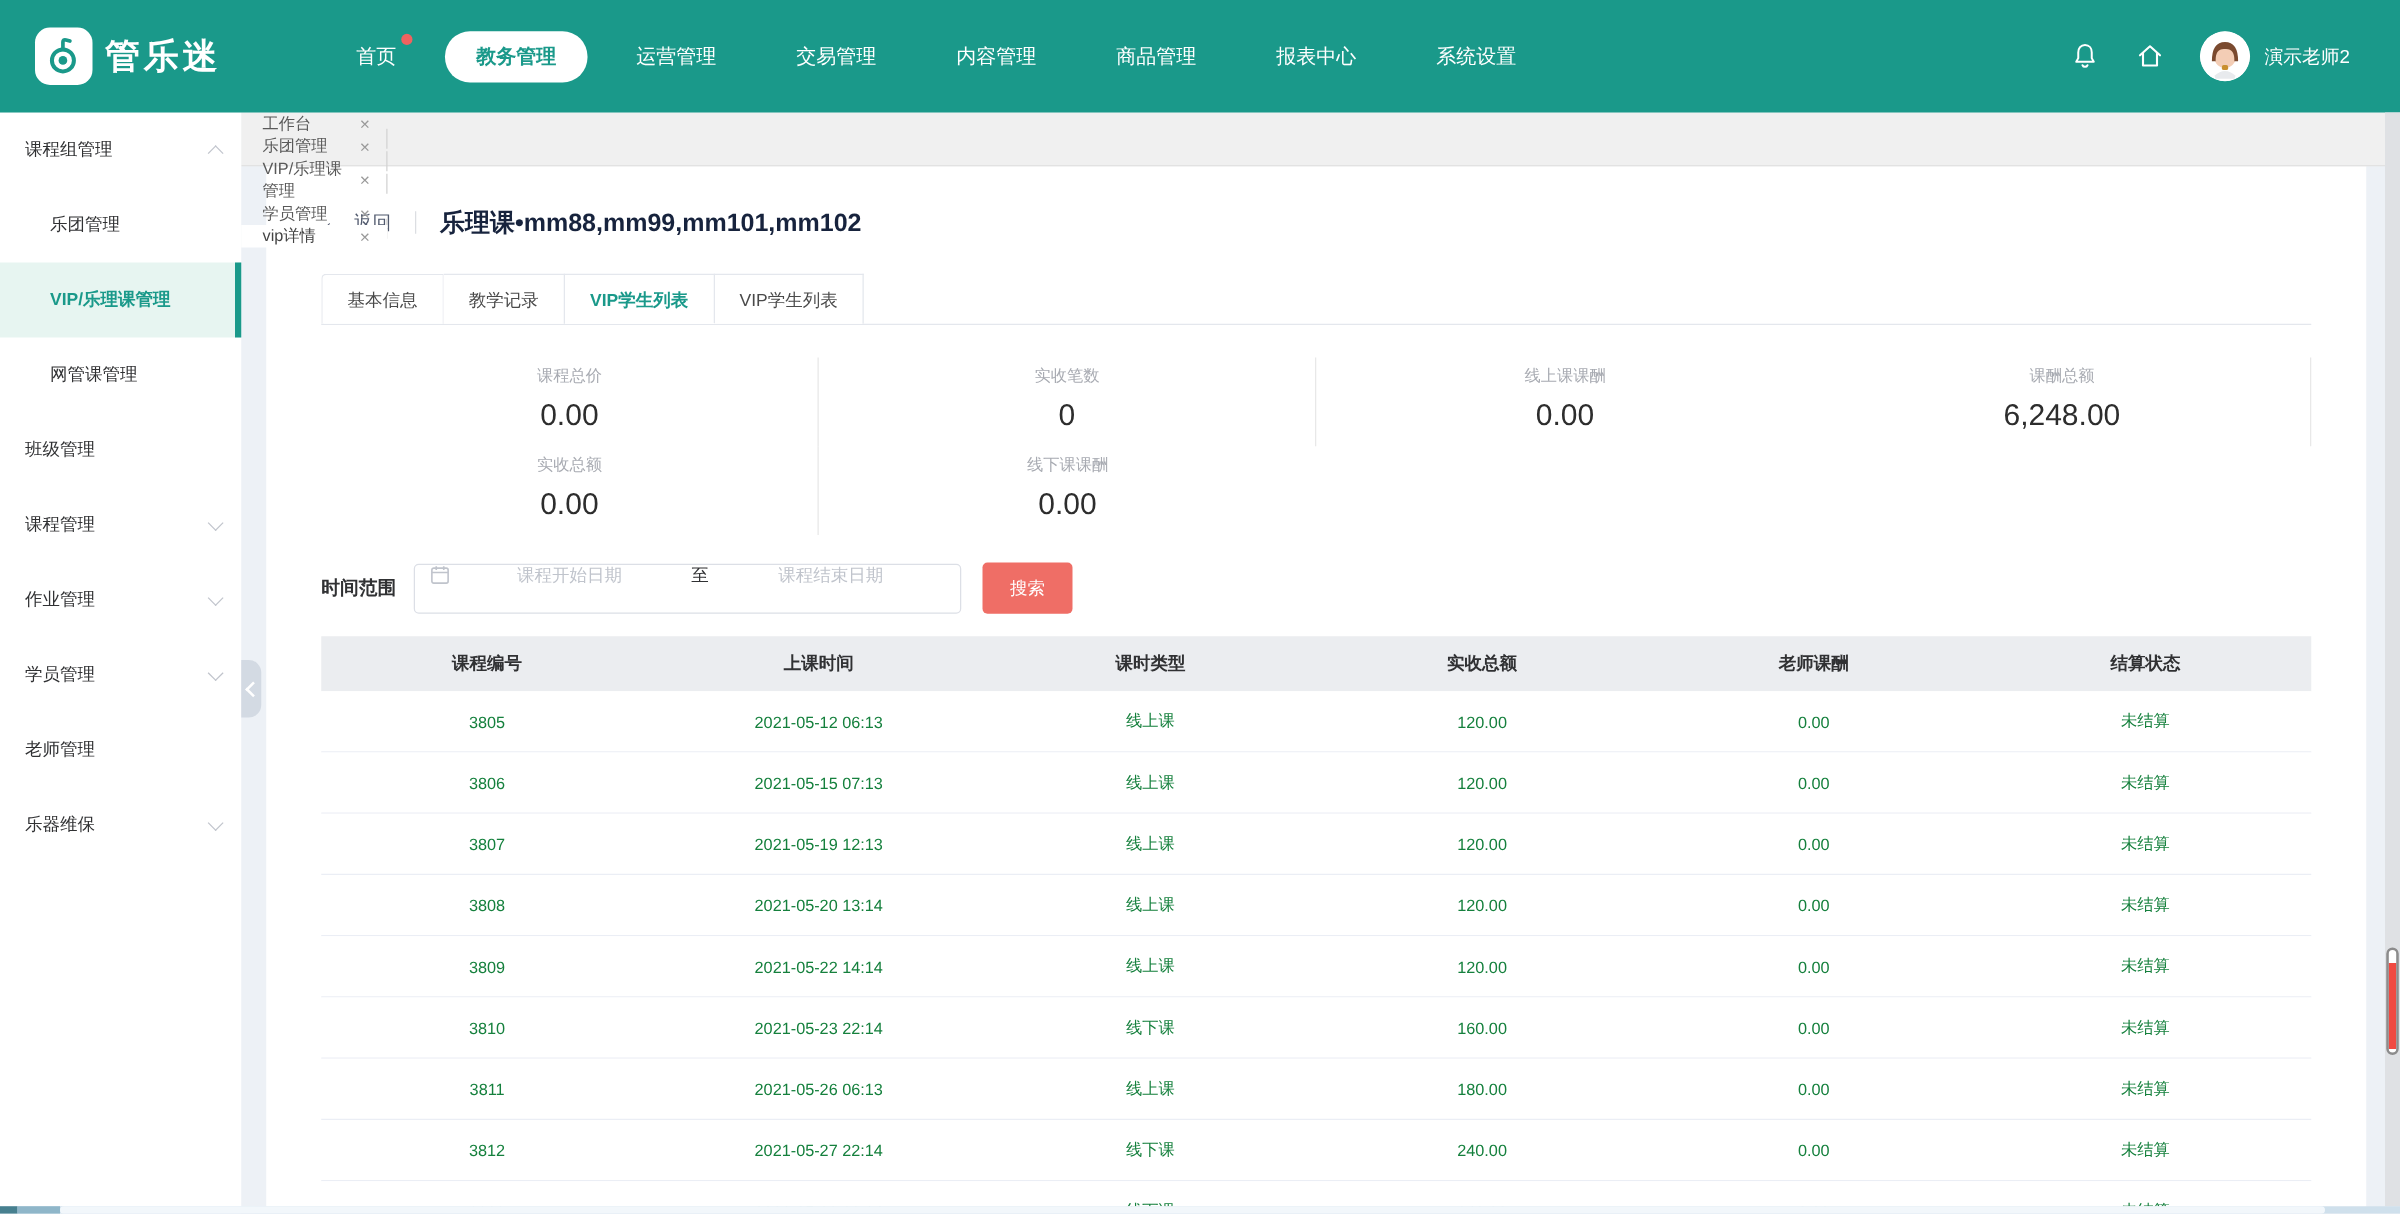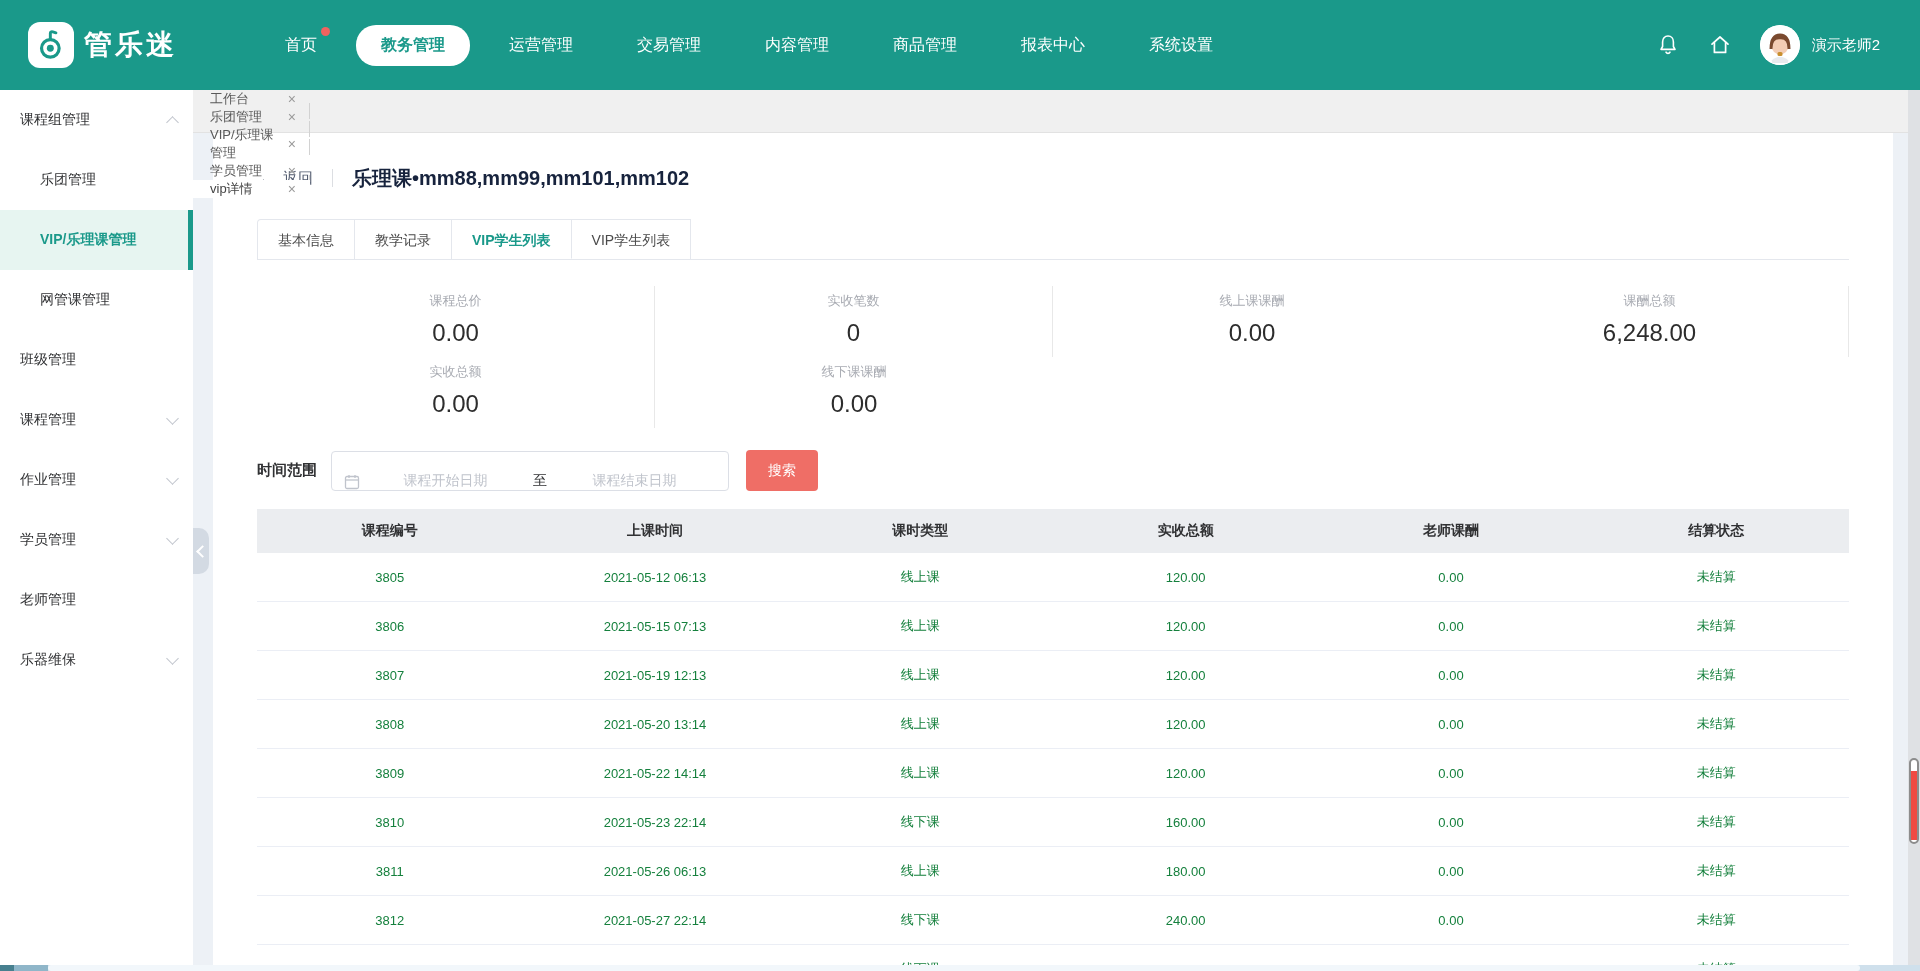--- a/index.html
+++ b/index.html
@@ -59,21 +59,21 @@
   .d-tab.active{color:#1a998a;font-weight:bold;border-bottom:1px solid #fff;margin-bottom:-1px;}
 
   .stats{display:grid;grid-template-columns:1fr 1fr 1fr 1fr;margin:26px 44px 0 44px;}
   .stat-cell{text-align:center;padding:6px 0 10px 0;border-right:1px solid #e8e8e8;}
   .stat-cell:nth-child(3n){border-right:none;}
   .stat-label{font-size:13px;color:#a8abb2;}
   .stat-value{font-size:24px;color:#2d2d2d;margin-top:9px;}
 
   .filter-row{display:flex;align-items:center;margin:22px 44px 0 44px;}
   .filter-label{font-size:15px;font-weight:bold;color:#303133;margin-right:14px;}
-  .date-input{width:398px;height:40px;border:1px solid #dcdfe6;border-radius:4px;display:flex;align-items:flex-end;padding:0 12px;box-sizing:border-box;background:#fff;cursor:text;}
+  .date-input{width:438px;height:40px;border:1px solid #dcdfe6;border-radius:4px;display:flex;align-items:flex-start;padding:0 12px;box-sizing:border-box;background:#fff;cursor:text;}
   .cal-icon{display:flex;align-items:center;margin-right:4px;}
   .dr-part{flex:1;text-align:center;font-size:14px;color:#c0c4cc;}
   .dr-sep{font-size:14px;color:#303133;padding:0 6px;}
   .search-btn{margin-left:17px;width:72px;height:41px;background:#ef6e66;color:#fff;border:none;border-radius:4px;font-size:14px;cursor:pointer;font-family:inherit;}
 
   .table{margin:18px 44px 0 44px;}
   .t-head{display:grid;grid-template-columns:repeat(6,1fr);background:#ebedf0;height:44px;align-items:center;}
   .t-head .t-hcell{text-align:center;font-size:14px;font-weight:bold;color:#303133;}
   .t-row{display:grid;grid-template-columns:repeat(6,1fr);height:48px;align-items:center;border-bottom:1px solid #ebeef5;background:#fff;}
   .t-row .t-cell{text-align:center;font-size:13px;color:#15803d;}

